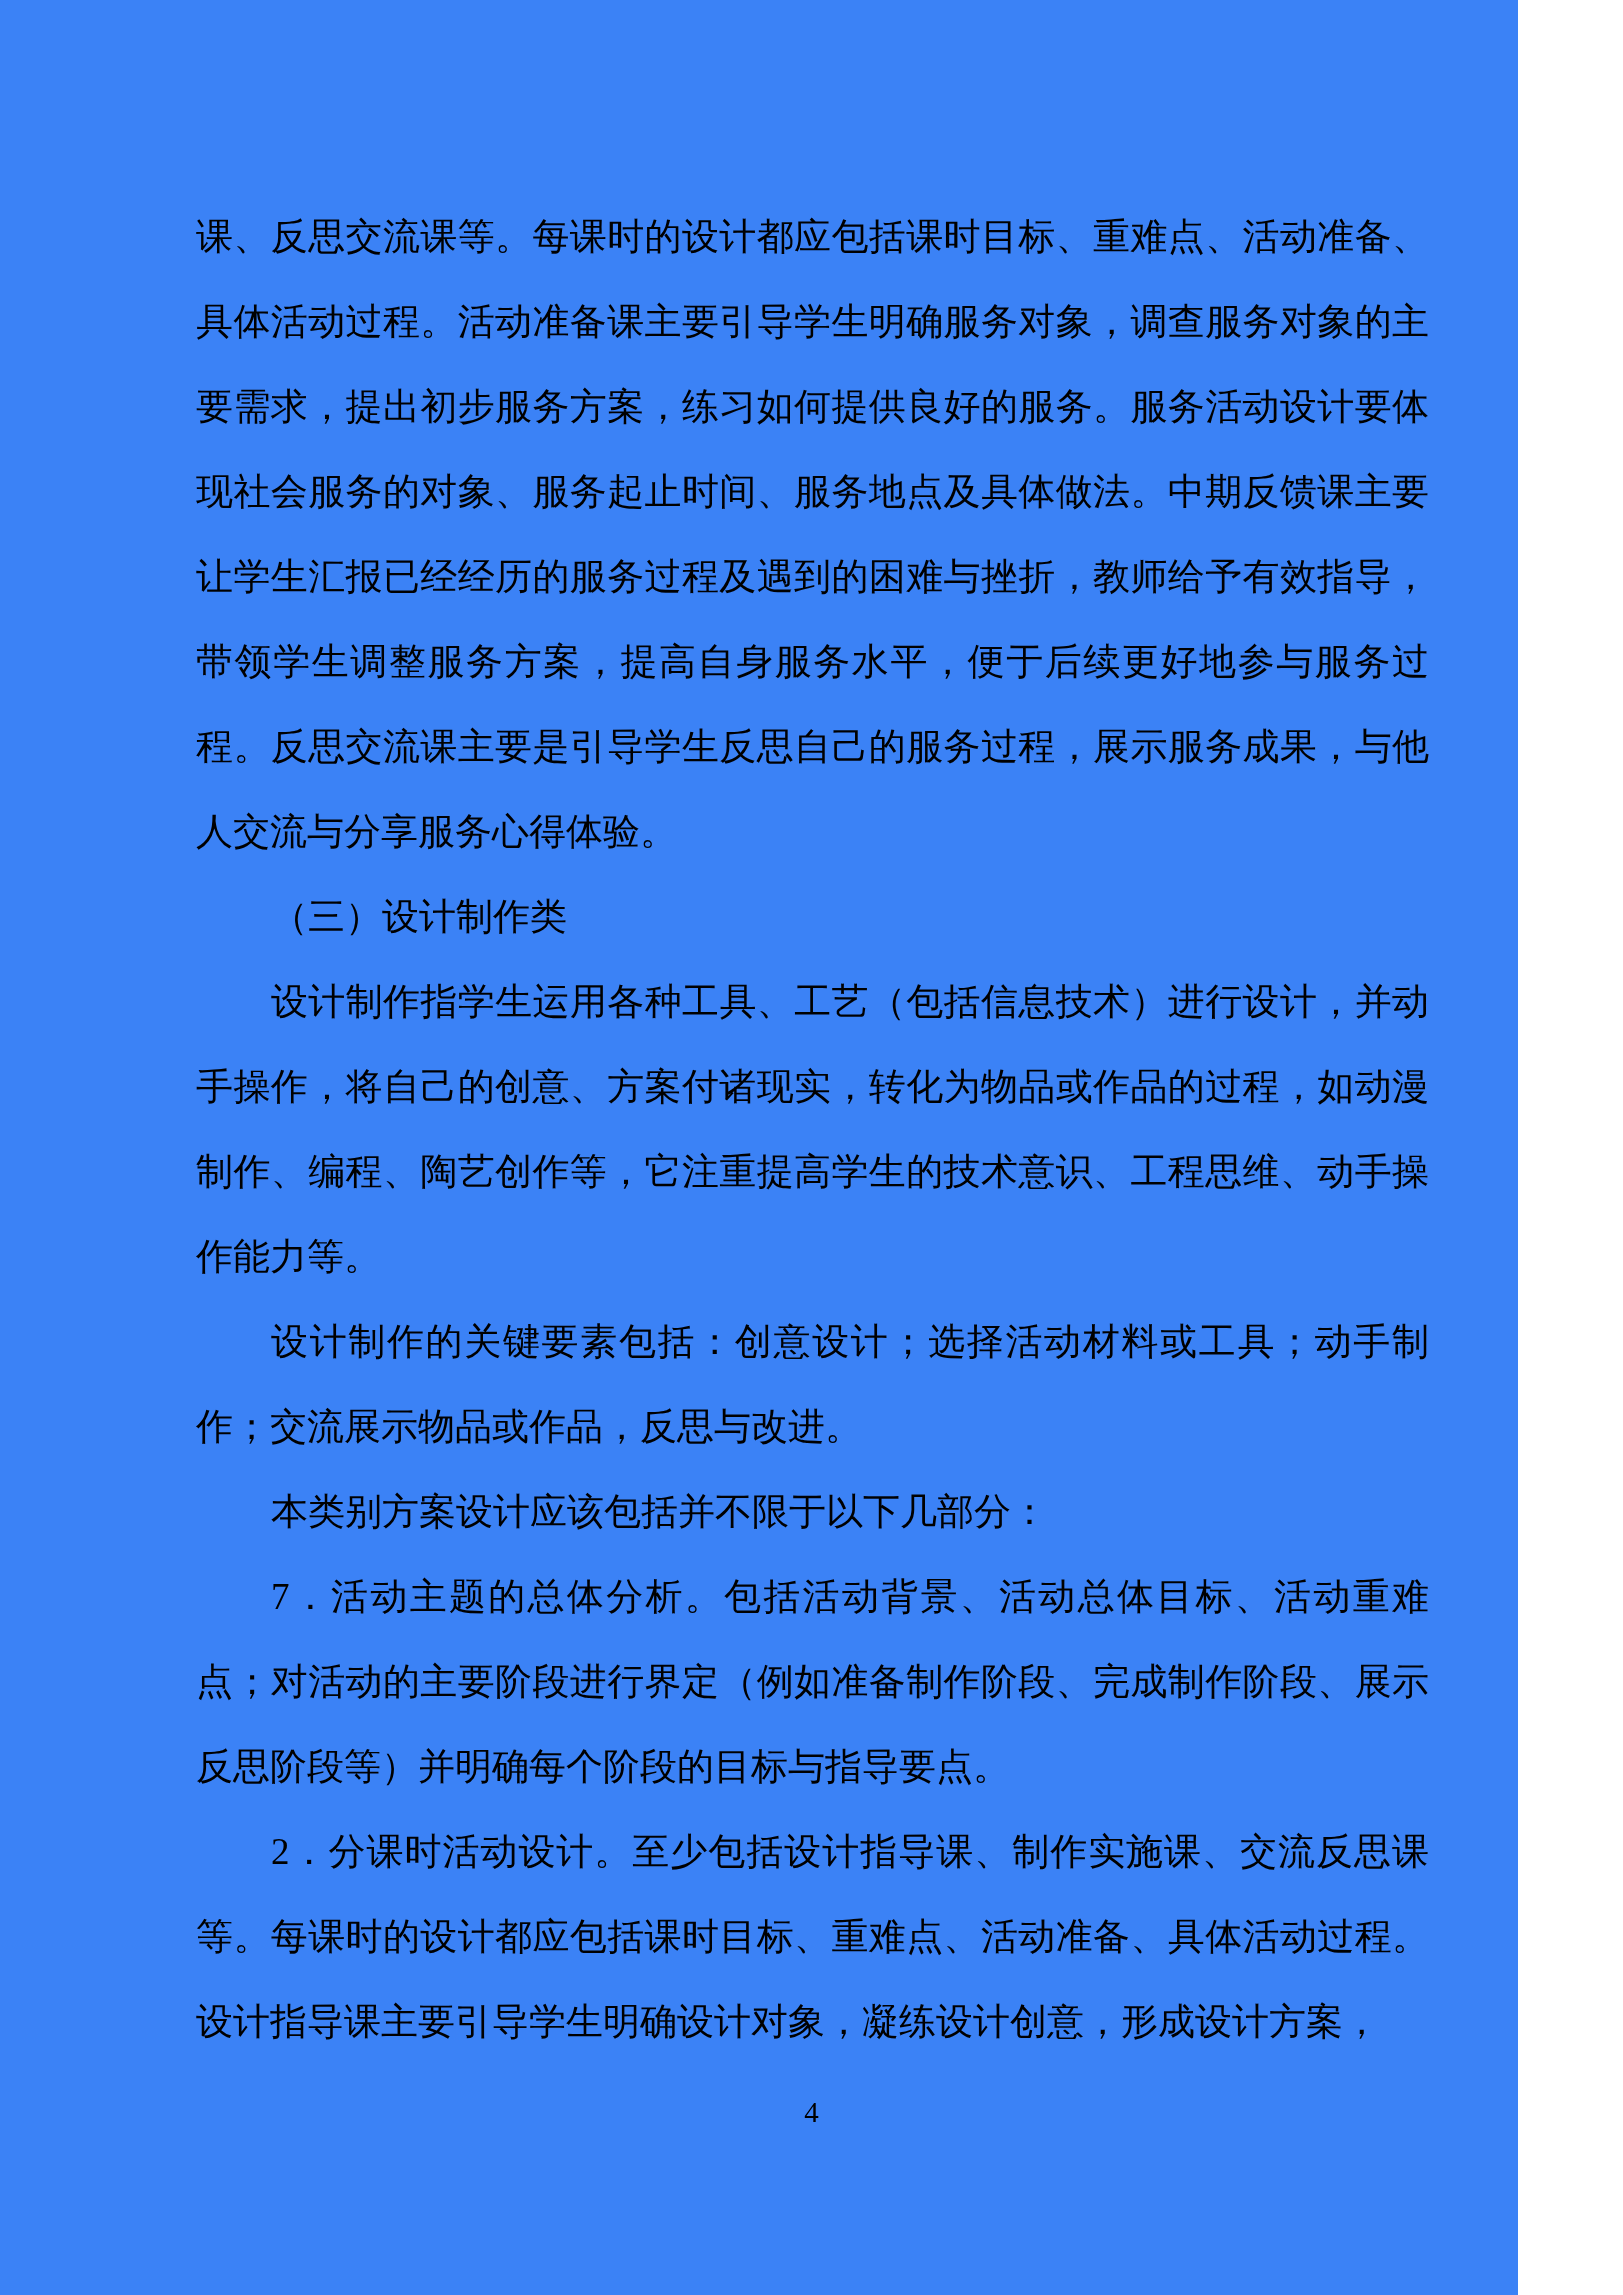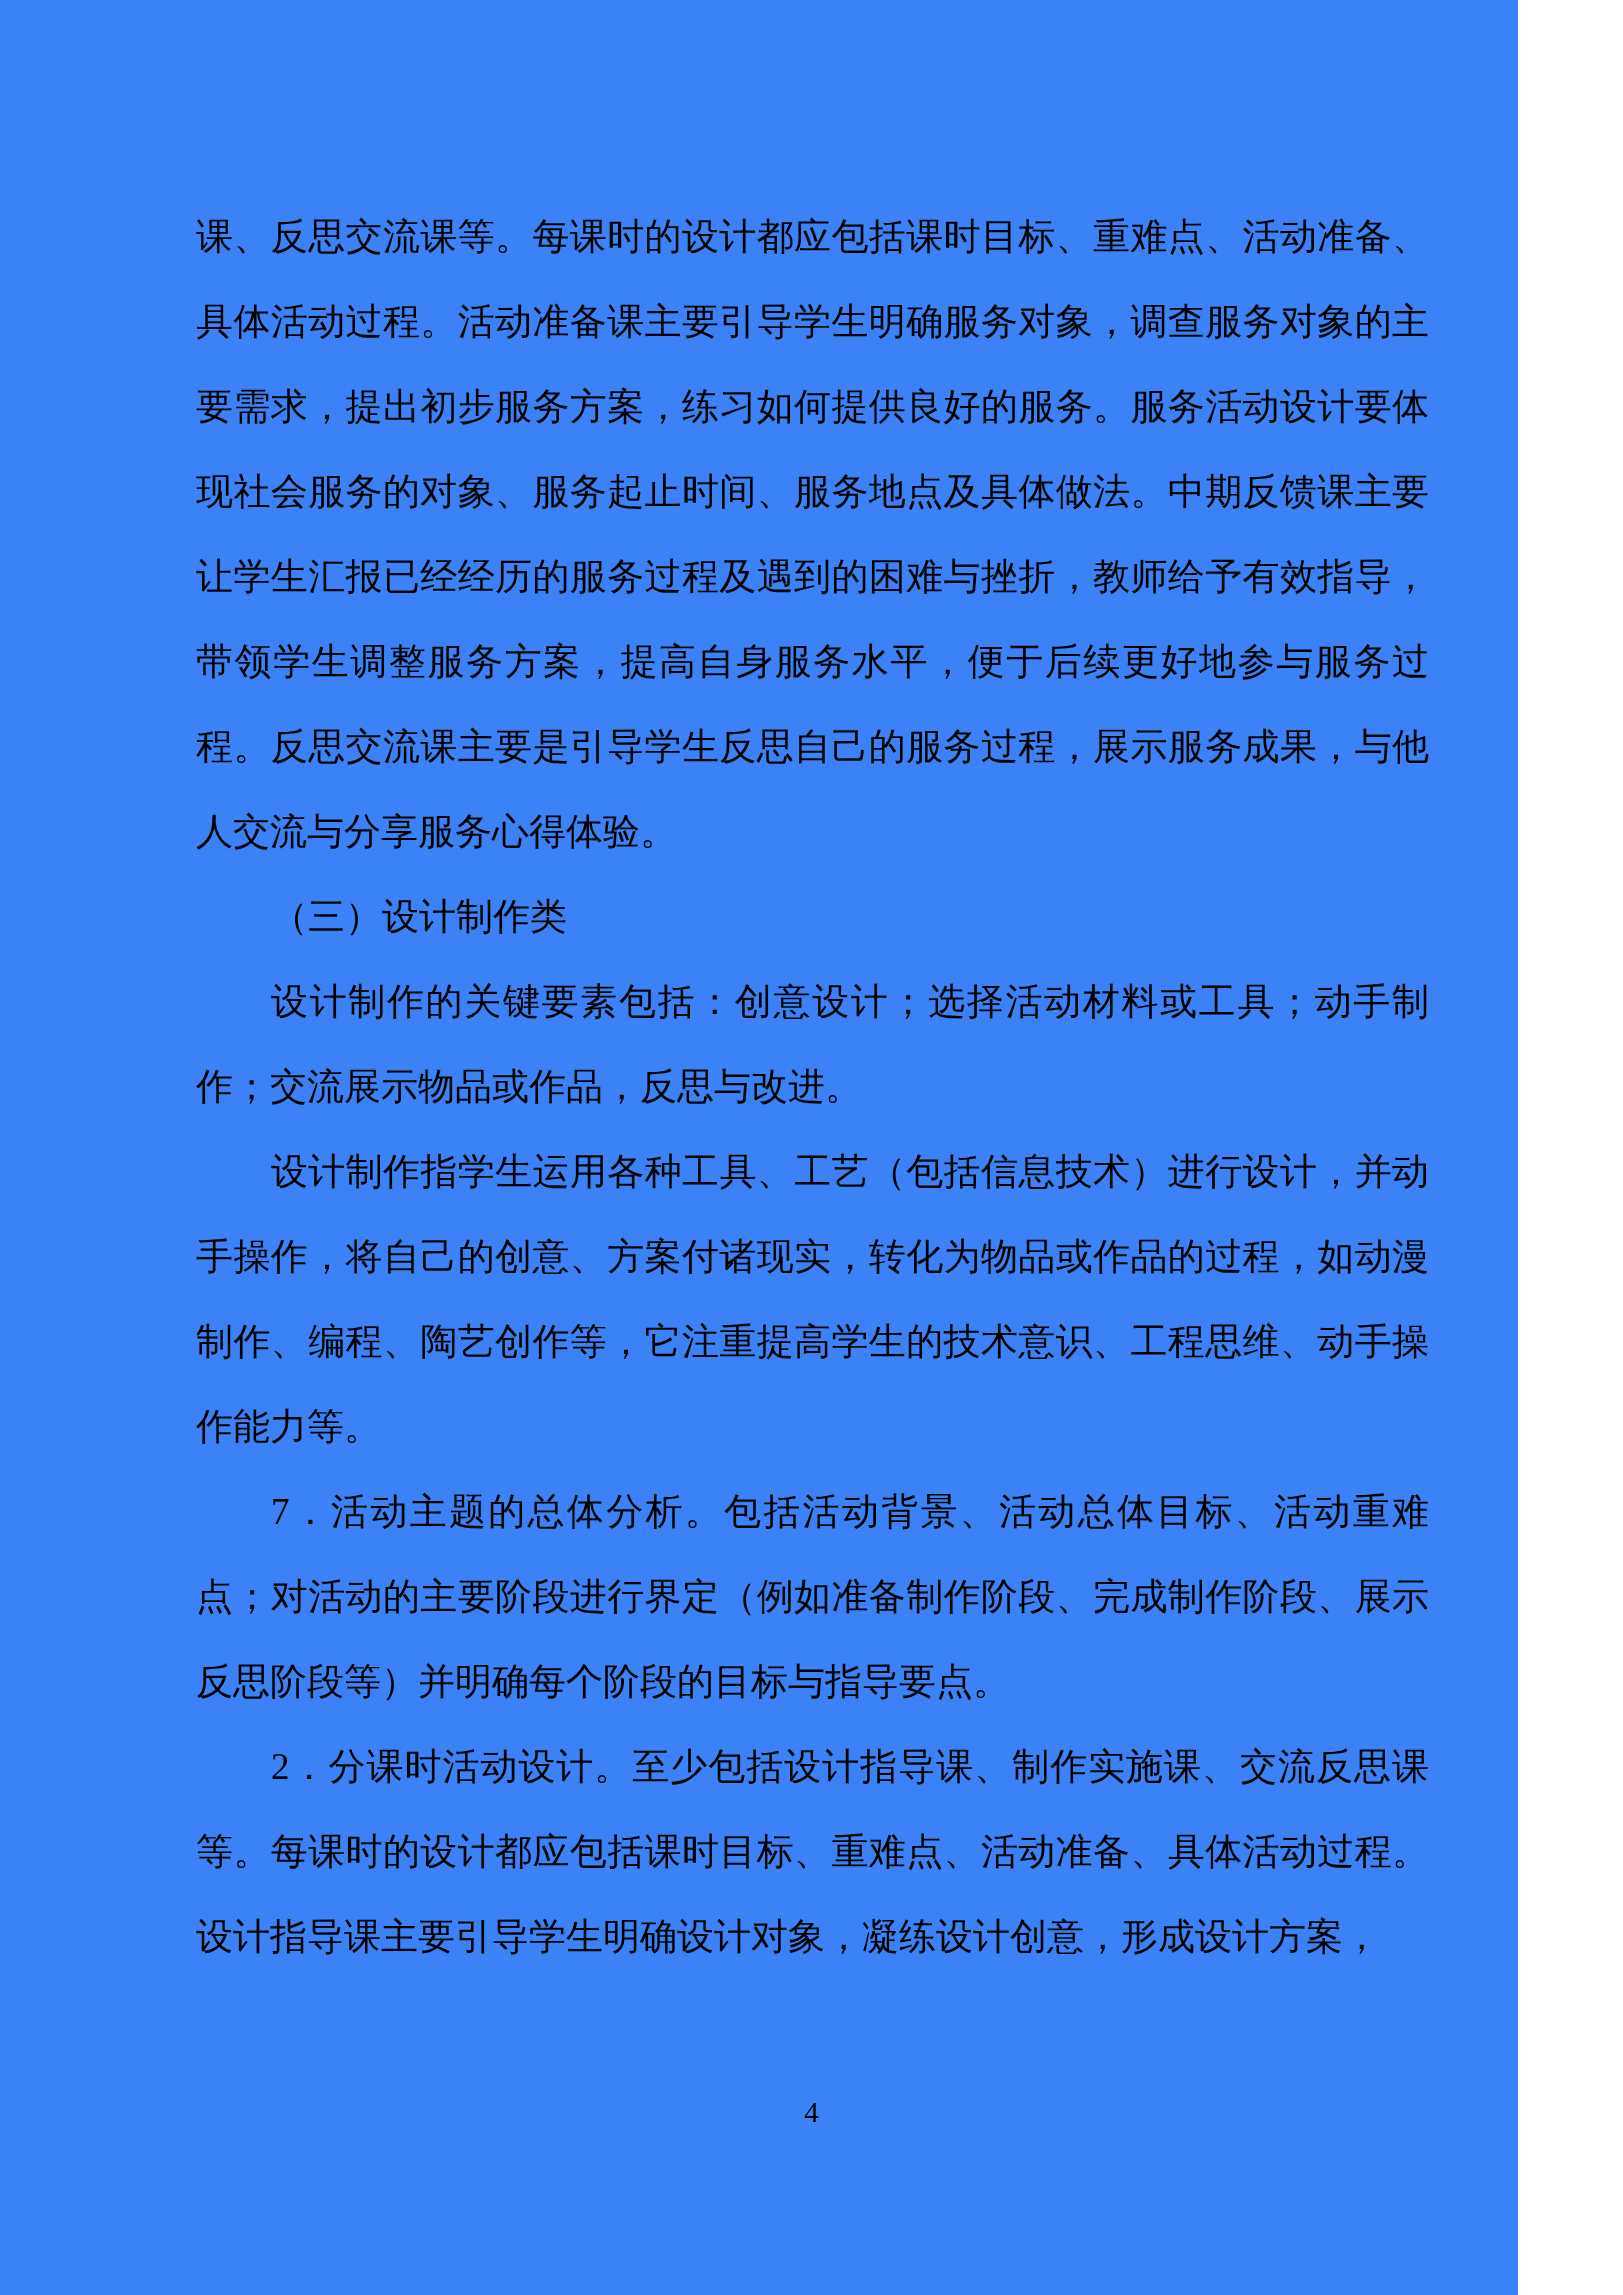--- a/index.html
+++ b/index.html
@@ -56,20 +56,21 @@
     color: #000000;
   }
 </style>
 </head>
 <body>
 
 <div class="page">
   <div class="text-block">
     <p class="para no-indent">课、反思交流课等。每课时的设计都应包括课时目标、重难点、活动准备、具体活动过程。活动准备课主要引导学生明确服务对象，调查服务对象的主要需求，提出初步服务方案，练习如何提供良好的服务。服务活动设计要体现社会服务的对象、服务起止时间、服务地点及具体做法。中期反馈课主要让学生汇报已经经历的服务过程及遇到的困难与挫折，教师给予有效指导，带领学生调整服务方案，提高自身服务水平，便于后续更好地参与服务过程。反思交流课主要是引导学生反思自己的服务过程，展示服务成果，与他人交流与分享服务心得体验。</p>
     <p class="para heading">（三）设计制作类</p>
+    <p class="para">设计制作指学生运用各种工具、工艺（包括信息技术）进行设计，并动手操作，将自己的创意、方案付诸现实，转化为物品或作品的过程，如动漫制作、编程、陶艺创作等，它注重提高学生的技术意识、工程思维、动手操作能力等。</p>
     <p class="para">设计制作的关键要素包括：创意设计；选择活动材料或工具；动手制作；交流展示物品或作品，反思与改进。</p>
-    <p class="para">设计制作指学生运用各种工具、工艺（包括信息技术）进行设计，并动手操作，将自己的创意、方案付诸现实，转化为物品或作品的过程，如动漫制作、编程、陶艺创作等，它注重提高学生的技术意识、工程思维、动手操作能力等。</p>
+    <p class="para">本类别方案设计应该包括并不限于以下几部分：</p>
     <p class="para">7．活动主题的总体分析。包括活动背景、活动总体目标、活动重难点；对活动的主要阶段进行界定（例如准备制作阶段、完成制作阶段、展示反思阶段等）并明确每个阶段的目标与指导要点。</p>
     <p class="para">2．分课时活动设计。至少包括设计指导课、制作实施课、交流反思课等。每课时的设计都应包括课时目标、重难点、活动准备、具体活动过程。设计指导课主要引导学生明确设计对象，凝练设计创意，形成设计方案，</p>
   </div>
   <div class="page-number">4</div>
 </div>
 
 
 </body></html>

